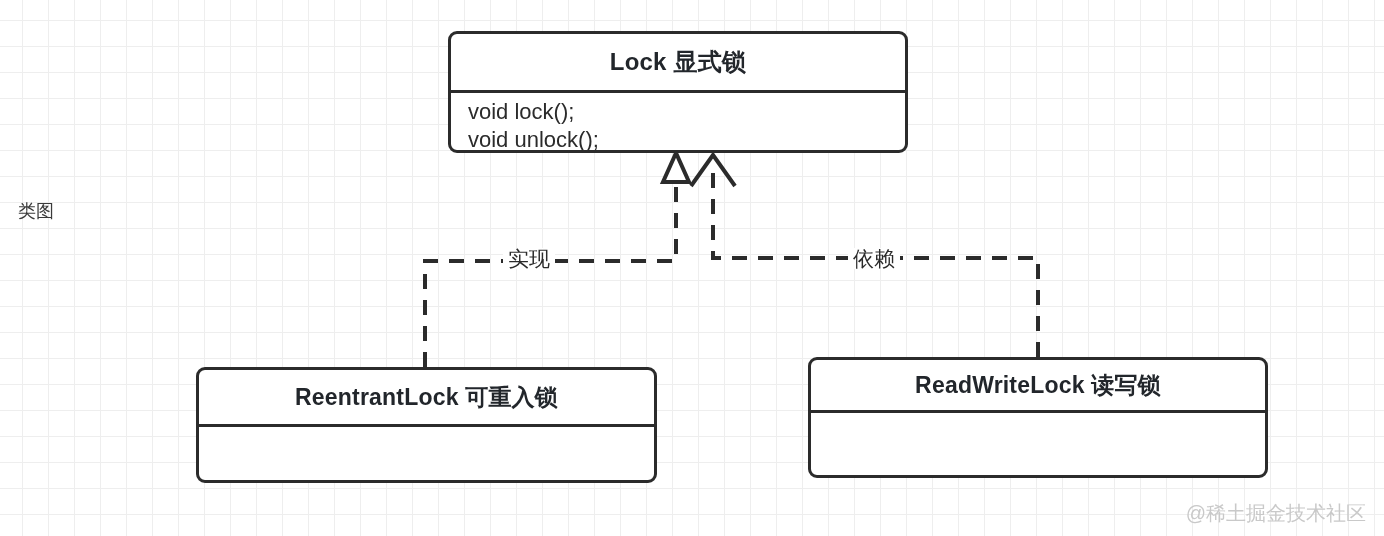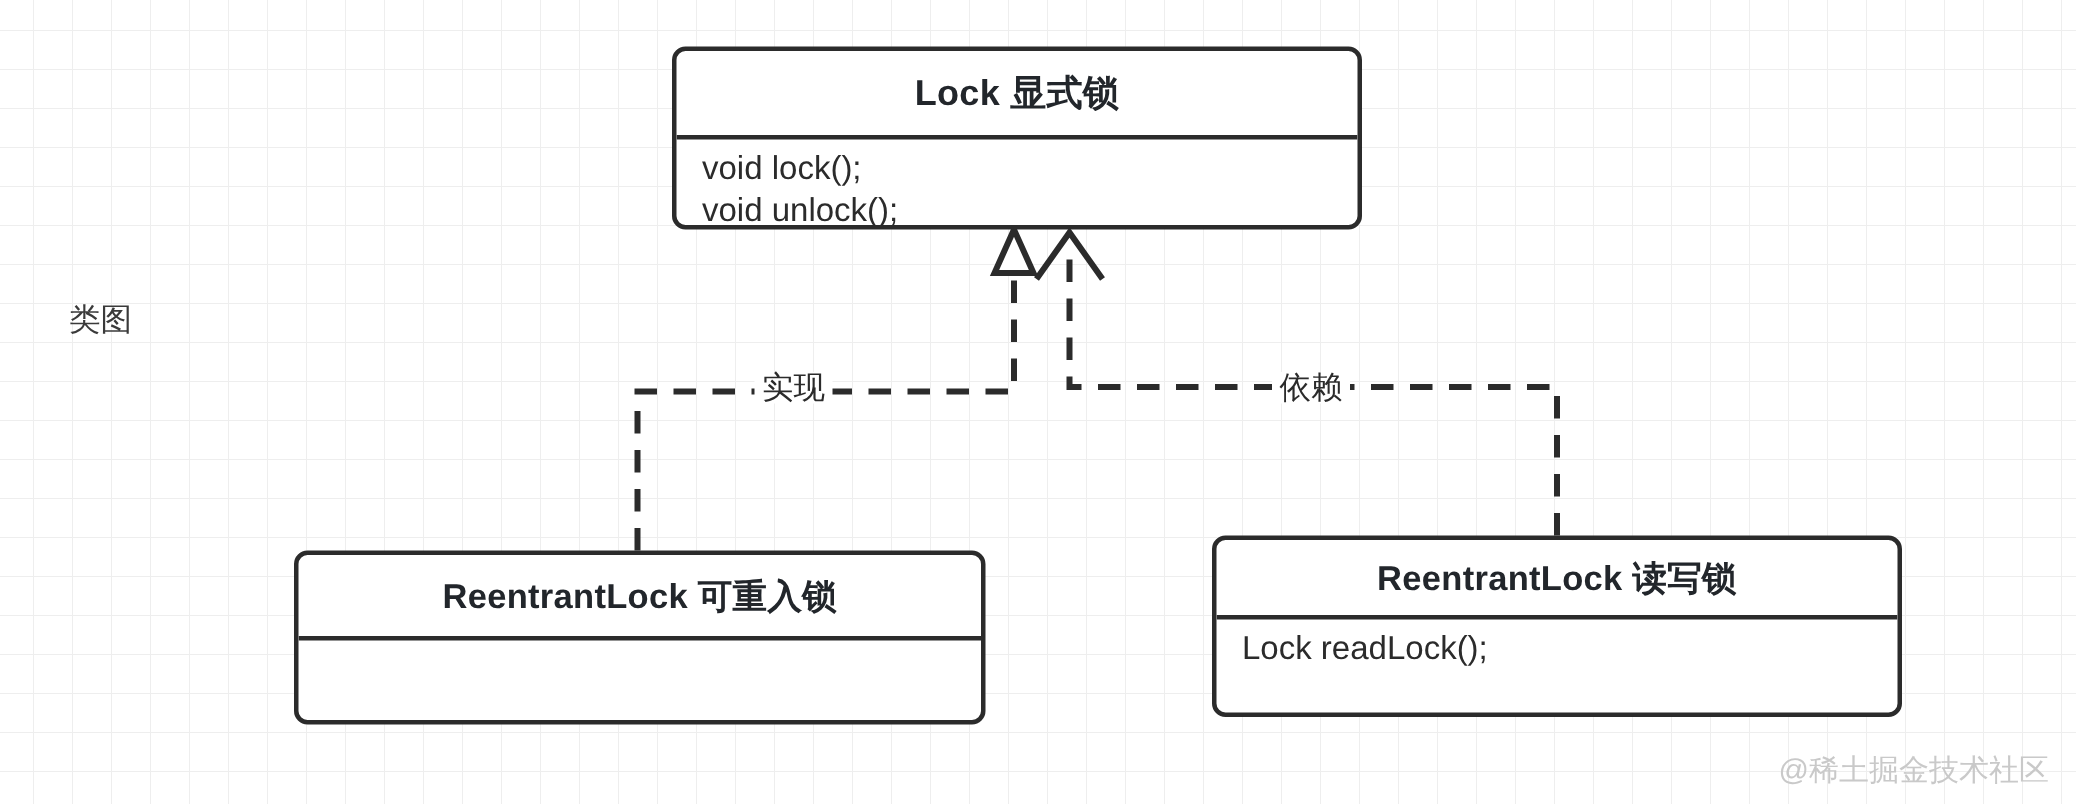--- a/index.html
+++ b/index.html
@@ -105,23 +105,23 @@
     padding: 0 5px;
     white-space: nowrap;
     line-height: 1;
   }
   #edge-label-realize  { left: 503px; top: 248px; }
   #edge-label-depend   { left: 848px; top: 248px; }
 
   
   #diagram-caption {
     position: absolute;
-    left: 46px;
+    left: 18px;
     top: 199px;
-    font-size: 21px;
+    font-size: 18px;
     color: #3a3a3a;
     white-space: nowrap;
   }
 
   
   #watermark {
     position: absolute;
     right: 18px;
     bottom: 9px;
     font-size: 20px;
@@ -156,24 +156,23 @@
     </div>
   </div>
 
   <div class="uml-class" id="class-reentrantlock">
     <div class="uml-title">ReentrantLock 可重入锁</div>
     <div class="uml-divider"></div>
     <div class="uml-body"></div>
   </div>
 
   <div class="uml-class" id="class-readwritelock">
-    <div class="uml-title">ReentrantLock 读写锁</div>
+    <div class="uml-title">ReadWriteLock 读写锁</div>
     <div class="uml-divider"></div>
     <div class="uml-body">
-      <div class="uml-member">Lock readLock();</div>
     </div>
   </div>
 
   <div class="edge-label" id="edge-label-realize">实现</div>
 
   <div class="edge-label" id="edge-label-depend">依赖</div>
 
   <div id="diagram-caption">类图</div>
 
   <div id="watermark">@稀土掘金技术社区</div>

